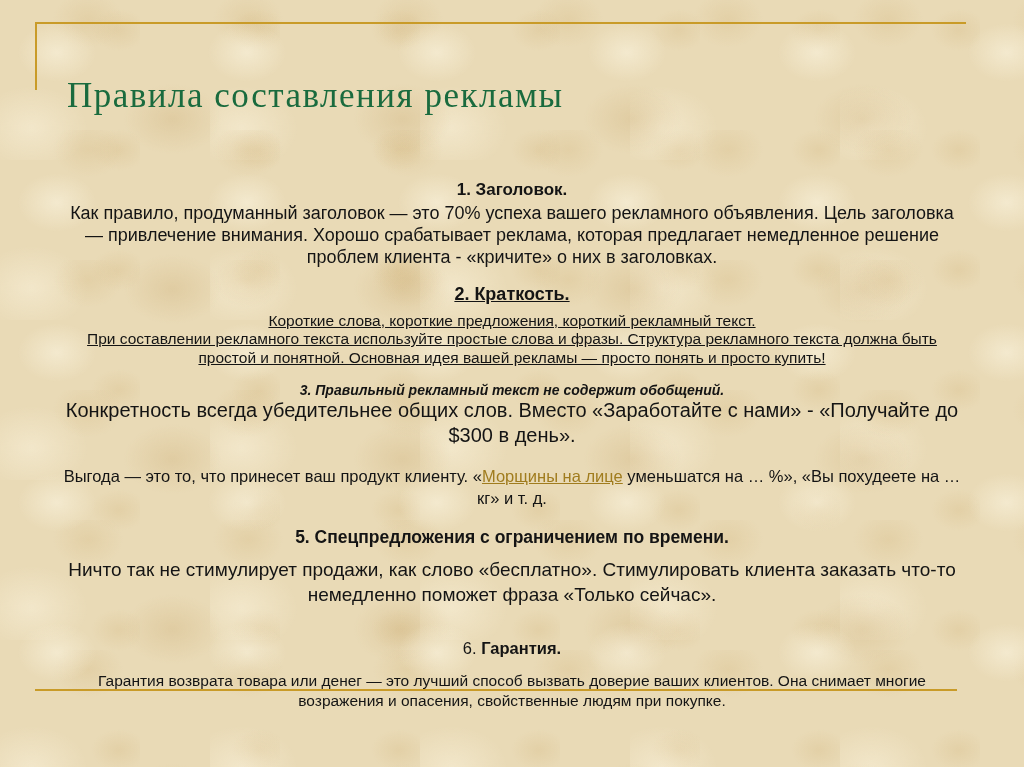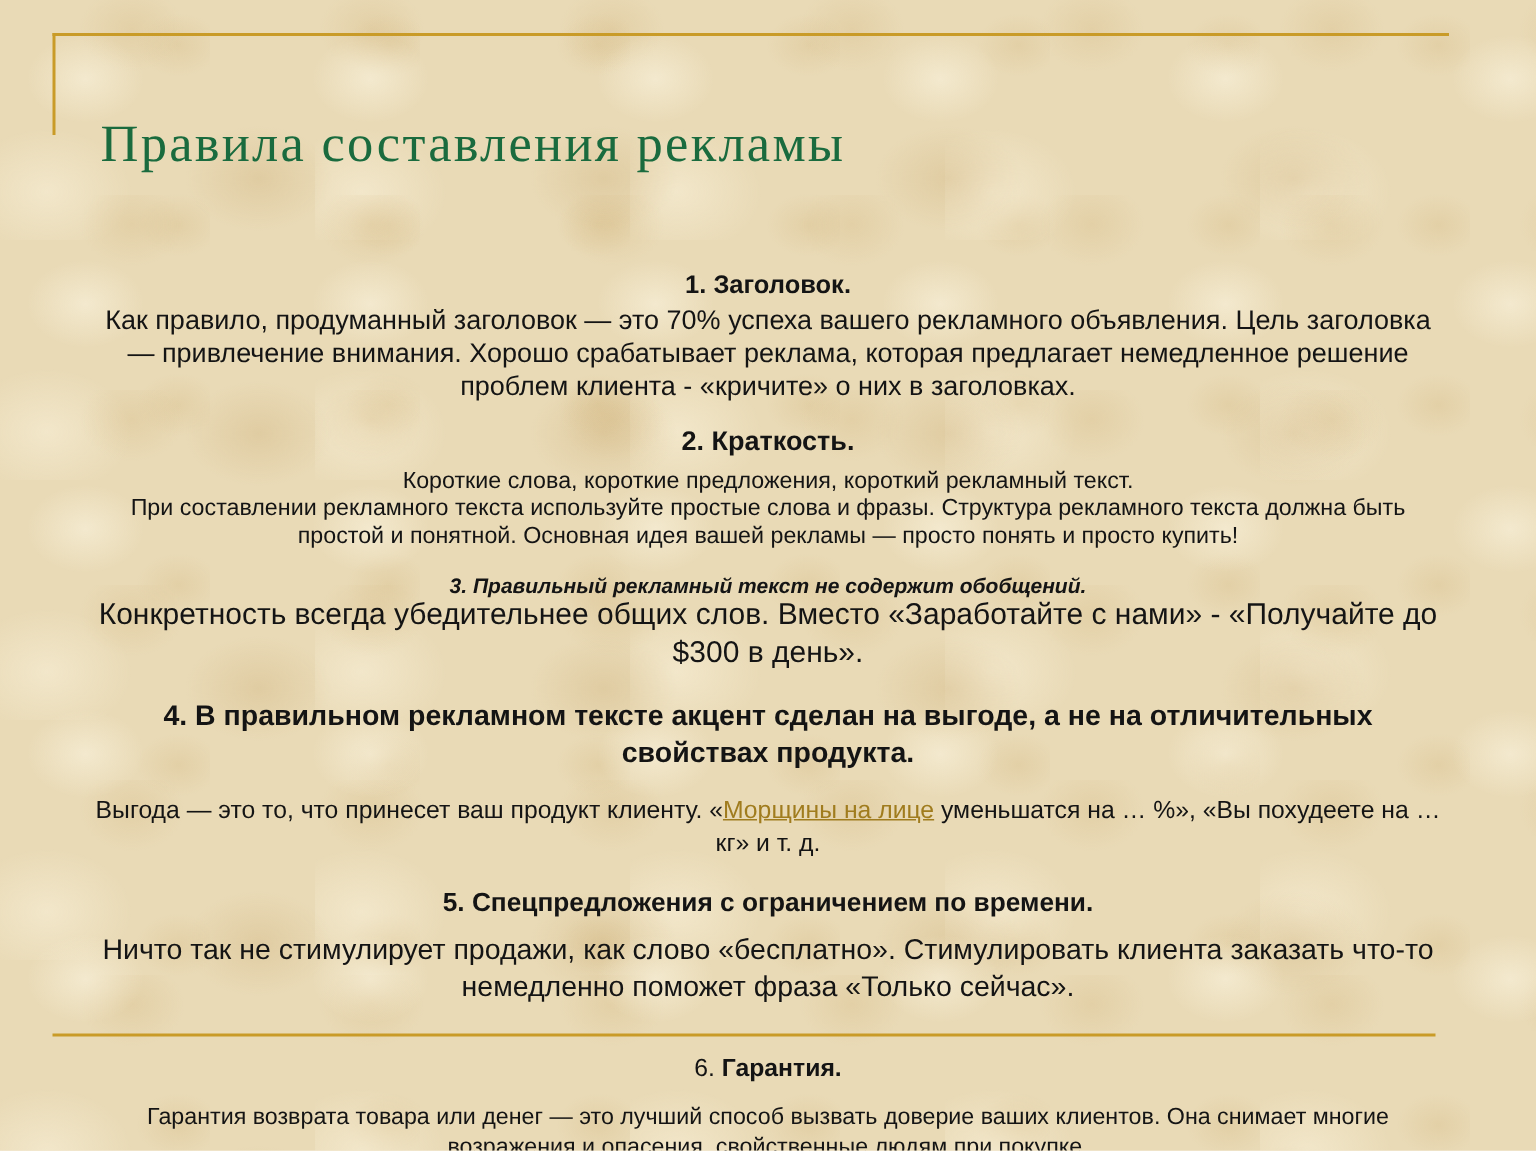--- a/index.html
+++ b/index.html
@@ -50,21 +50,21 @@
     width: 900px;
     text-align: center;
     color: var(--text-color, #141414);
     z-index: 1;
   }
   .section .heading { font-weight: bold; }
   .section .body { white-space: pre-line; }
 
   .s1 .heading { font-size: 17px;   margin-bottom: 3px; }
   .s1 .body    { font-size: 18px;   line-height: 1.22; }
-  .s2          { margin-top: 15px; }
+  .s2          { margin-top: 15px; text-decoration: underline; }
   .s2 .heading { font-size: 18px;   margin-bottom: 7px; }
   .s2 .body    { font-size: 15.5px; line-height: 1.2; }
   .s3          { margin-top: 14px; }
   .s3 .heading { font-size: 14px;   margin-bottom: 0; font-style: italic; }
   .s3 .body    { font-size: 20px;   line-height: 1.25; }
   .s4          { margin-top: 17px; }
   .s4 .heading { font-size: 19px;   line-height: 1.32; margin-bottom: 14px; }
   .s4 .body    { font-size: 16.5px; line-height: 1.35; }
   .s5          { margin-top: 18px; }
   .s5 .heading { font-size: 17.5px; margin-bottom: 10px; }
@@ -107,21 +107,20 @@
       <div class="body">Короткие слова, короткие предложения, короткий рекламный текст.
 При составлении рекламного текста используйте простые слова и фразы. Структура рекламного текста должна быть простой и понятной. Основная идея вашей рекламы — просто понять и просто купить!</div>
     </div>
 
     <div class="section s3">
       <div class="heading">3. Правильный рекламный текст не содержит обобщений.</div>
       <div class="body">Конкретность всегда убедительнее общих слов. Вместо «Заработайте с нами» - «Получайте до $300 в день».</div>
     </div>
 
     <div class="section s4">
-      <div class="heading">4. В правильном рекламном тексте акцент сделан на выгоде, а не на отличительных свойствах продукта.</div>
       <div class="body"><span>Выгода — это то, что принесет ваш продукт клиенту. «</span><a class="text-link">Морщины на лице</a><span> уменьшатся на … %», «Вы похудеете на … кг» и т. д.</span></div>
     </div>
 
     <div class="section s5">
       <div class="heading">5. Спецпредложения с ограничением по времени.</div>
       <div class="body">Ничто так не стимулирует продажи, как слово «бесплатно». Стимулировать клиента заказать что-то немедленно поможет фраза «Только сейчас».</div>
     </div>
 
     <div class="section s6">
       <div class="heading"><span class="num">6.</span><span> Гарантия.</span></div>

